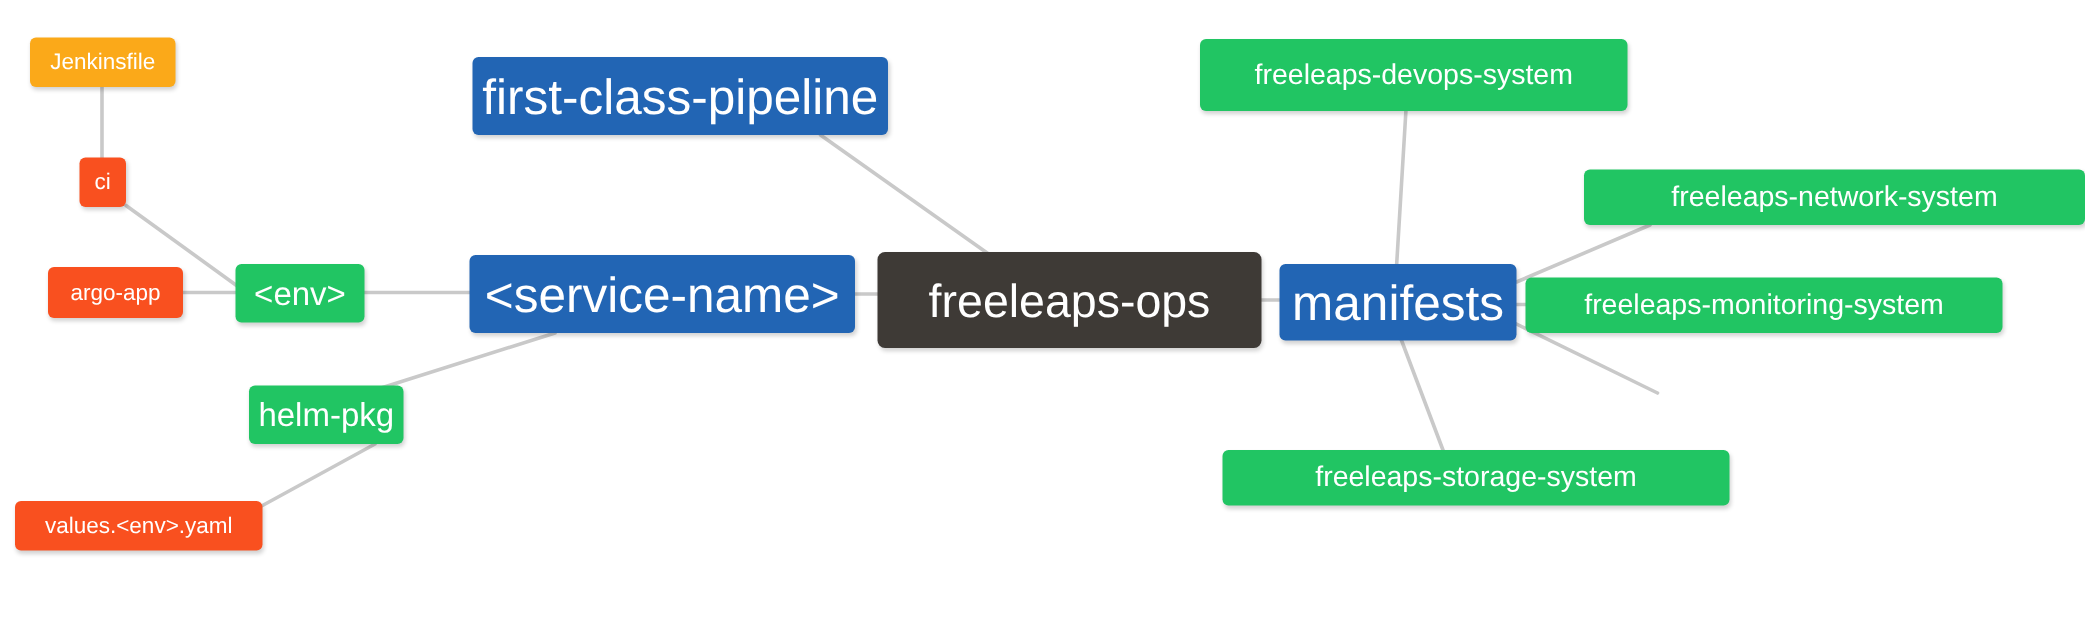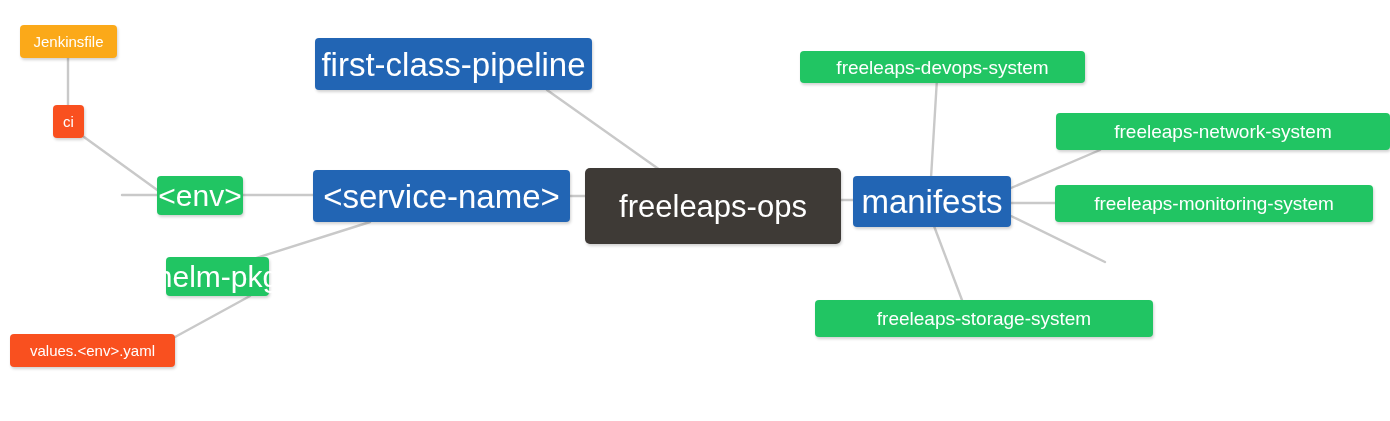--- a/index.html
+++ b/index.html
@@ -58,21 +58,21 @@
   .node-orange {
     background: #fba919;
   }
   .node-red {
     background: #f9501f;
   }
   .lvl1 {
     font-size: 33px;
   }
   .lvl2 {
-    font-size: 30px;
+    font-size: 22px;
   }
   .lvl3 {
     font-size: 19px;
   }
   .lvl4 {
     font-size: 15px;
   }
 </style>
 </head>
 <body>
@@ -97,20 +97,23 @@
   </svg>
 
   <div class="node node-orange lvl4" style="left:20px; top:25px; width:97px; height:33px;">
     <span>Jenkinsfile</span>
   </div>
 
   <div class="node node-red lvl4" style="left:53px; top:105px; width:31px; height:33px;">
     <span>ci</span>
   </div>
 
+  <div class="node node-red lvl4" style="left:32px; top:178px; width:90px; height:34px;">
+    <span>argo-app</span>
+  </div>
 
   <div class="node node-green lvl2" style="left:157px; top:176px; width:86px; height:39px;">
     <span>&lt;env&gt;</span>
   </div>
 
   <div class="node node-green lvl2" style="left:150px; top:257px; width:103px; height:39px;margin-left:16px;">
     <span>helm-pkg</span>
   </div>
 
   <div class="node node-red lvl4" style="left:10px; top:334px; width:165px; height:33px;">
@@ -118,37 +121,37 @@
   </div>
 
   <div class="node node-blue lvl1" style="left:315px; top:38px; width:277px; height:52px;">
     <span>first-class-pipeline</span>
   </div>
 
   <div class="node node-blue lvl1" style="left:313px; top:170px; width:257px; height:52px;text-align:center;">
     <span>&lt;service-name&gt;</span>
   </div>
 
-  <div class="node node-root" style="left:585px; top:168px; width:256px; height:76px;">
+  <div class="node node-root" style="left:585px; top:168px; width:256px; height:64px;">
     <span>freeleaps-ops</span>
   </div>
 
   <div class="node node-blue lvl1" style="left:853px; top:176px; width:158px; height:51px;">
     <span>manifests</span>
   </div>
 
-  <div class="node node-green lvl3" style="left:800px; top:26px; width:285px; height:32px;margin-top:25px;">
+  <div class="node node-green lvl3" style="left:800px; top:26px; width:285px; height:48px;">
     <span>freeleaps-devops-system</span>
   </div>
 
   <div class="node node-green lvl3" style="left:1056px; top:113px; width:334px; height:37px;">
     <span>freeleaps-network-system</span>
   </div>
 
-  <div class="node node-green lvl3" style="left:1055px; top:185px; width:318px; height:37px;">
+  <div class="node node-green lvl3" style="left:1017px; top:185px; width:318px; height:37px;">
     <span>freeleaps-monitoring-system</span>
   </div>
 
 
   <div class="node node-green lvl3" style="left:815px; top:300px; width:338px; height:37px;">
     <span>freeleaps-storage-system</span>
   </div>
 
 </div>
 

